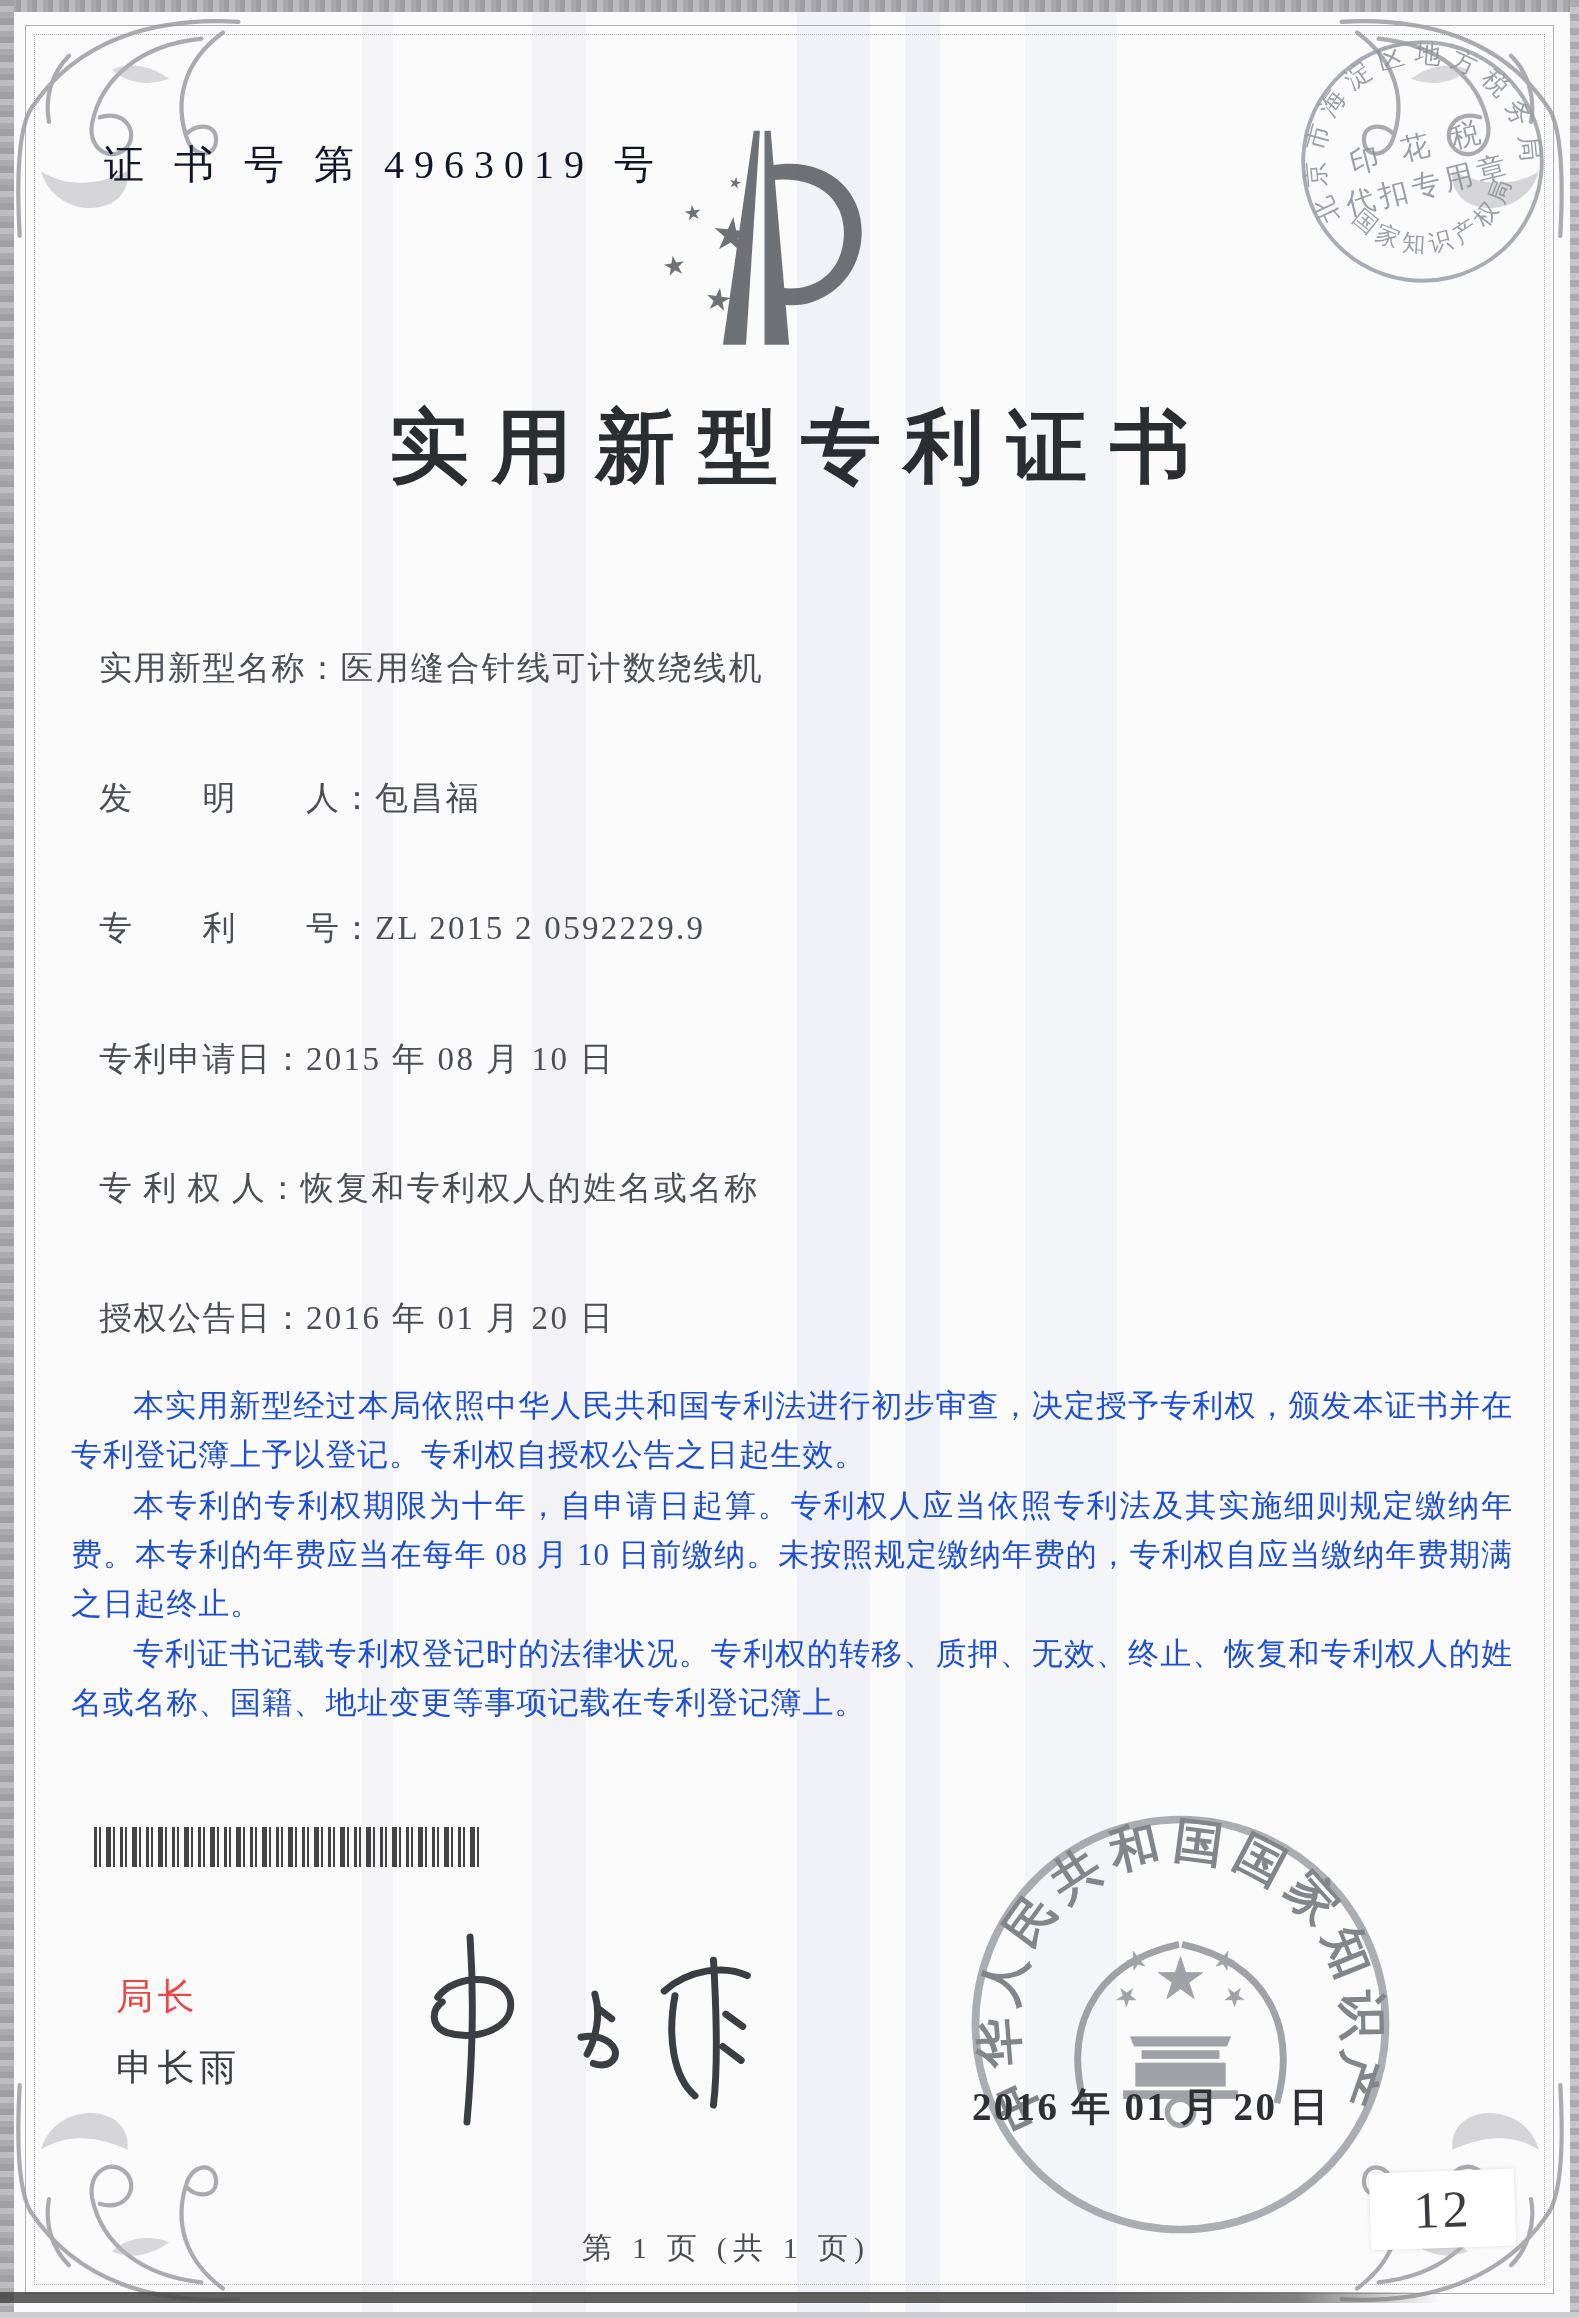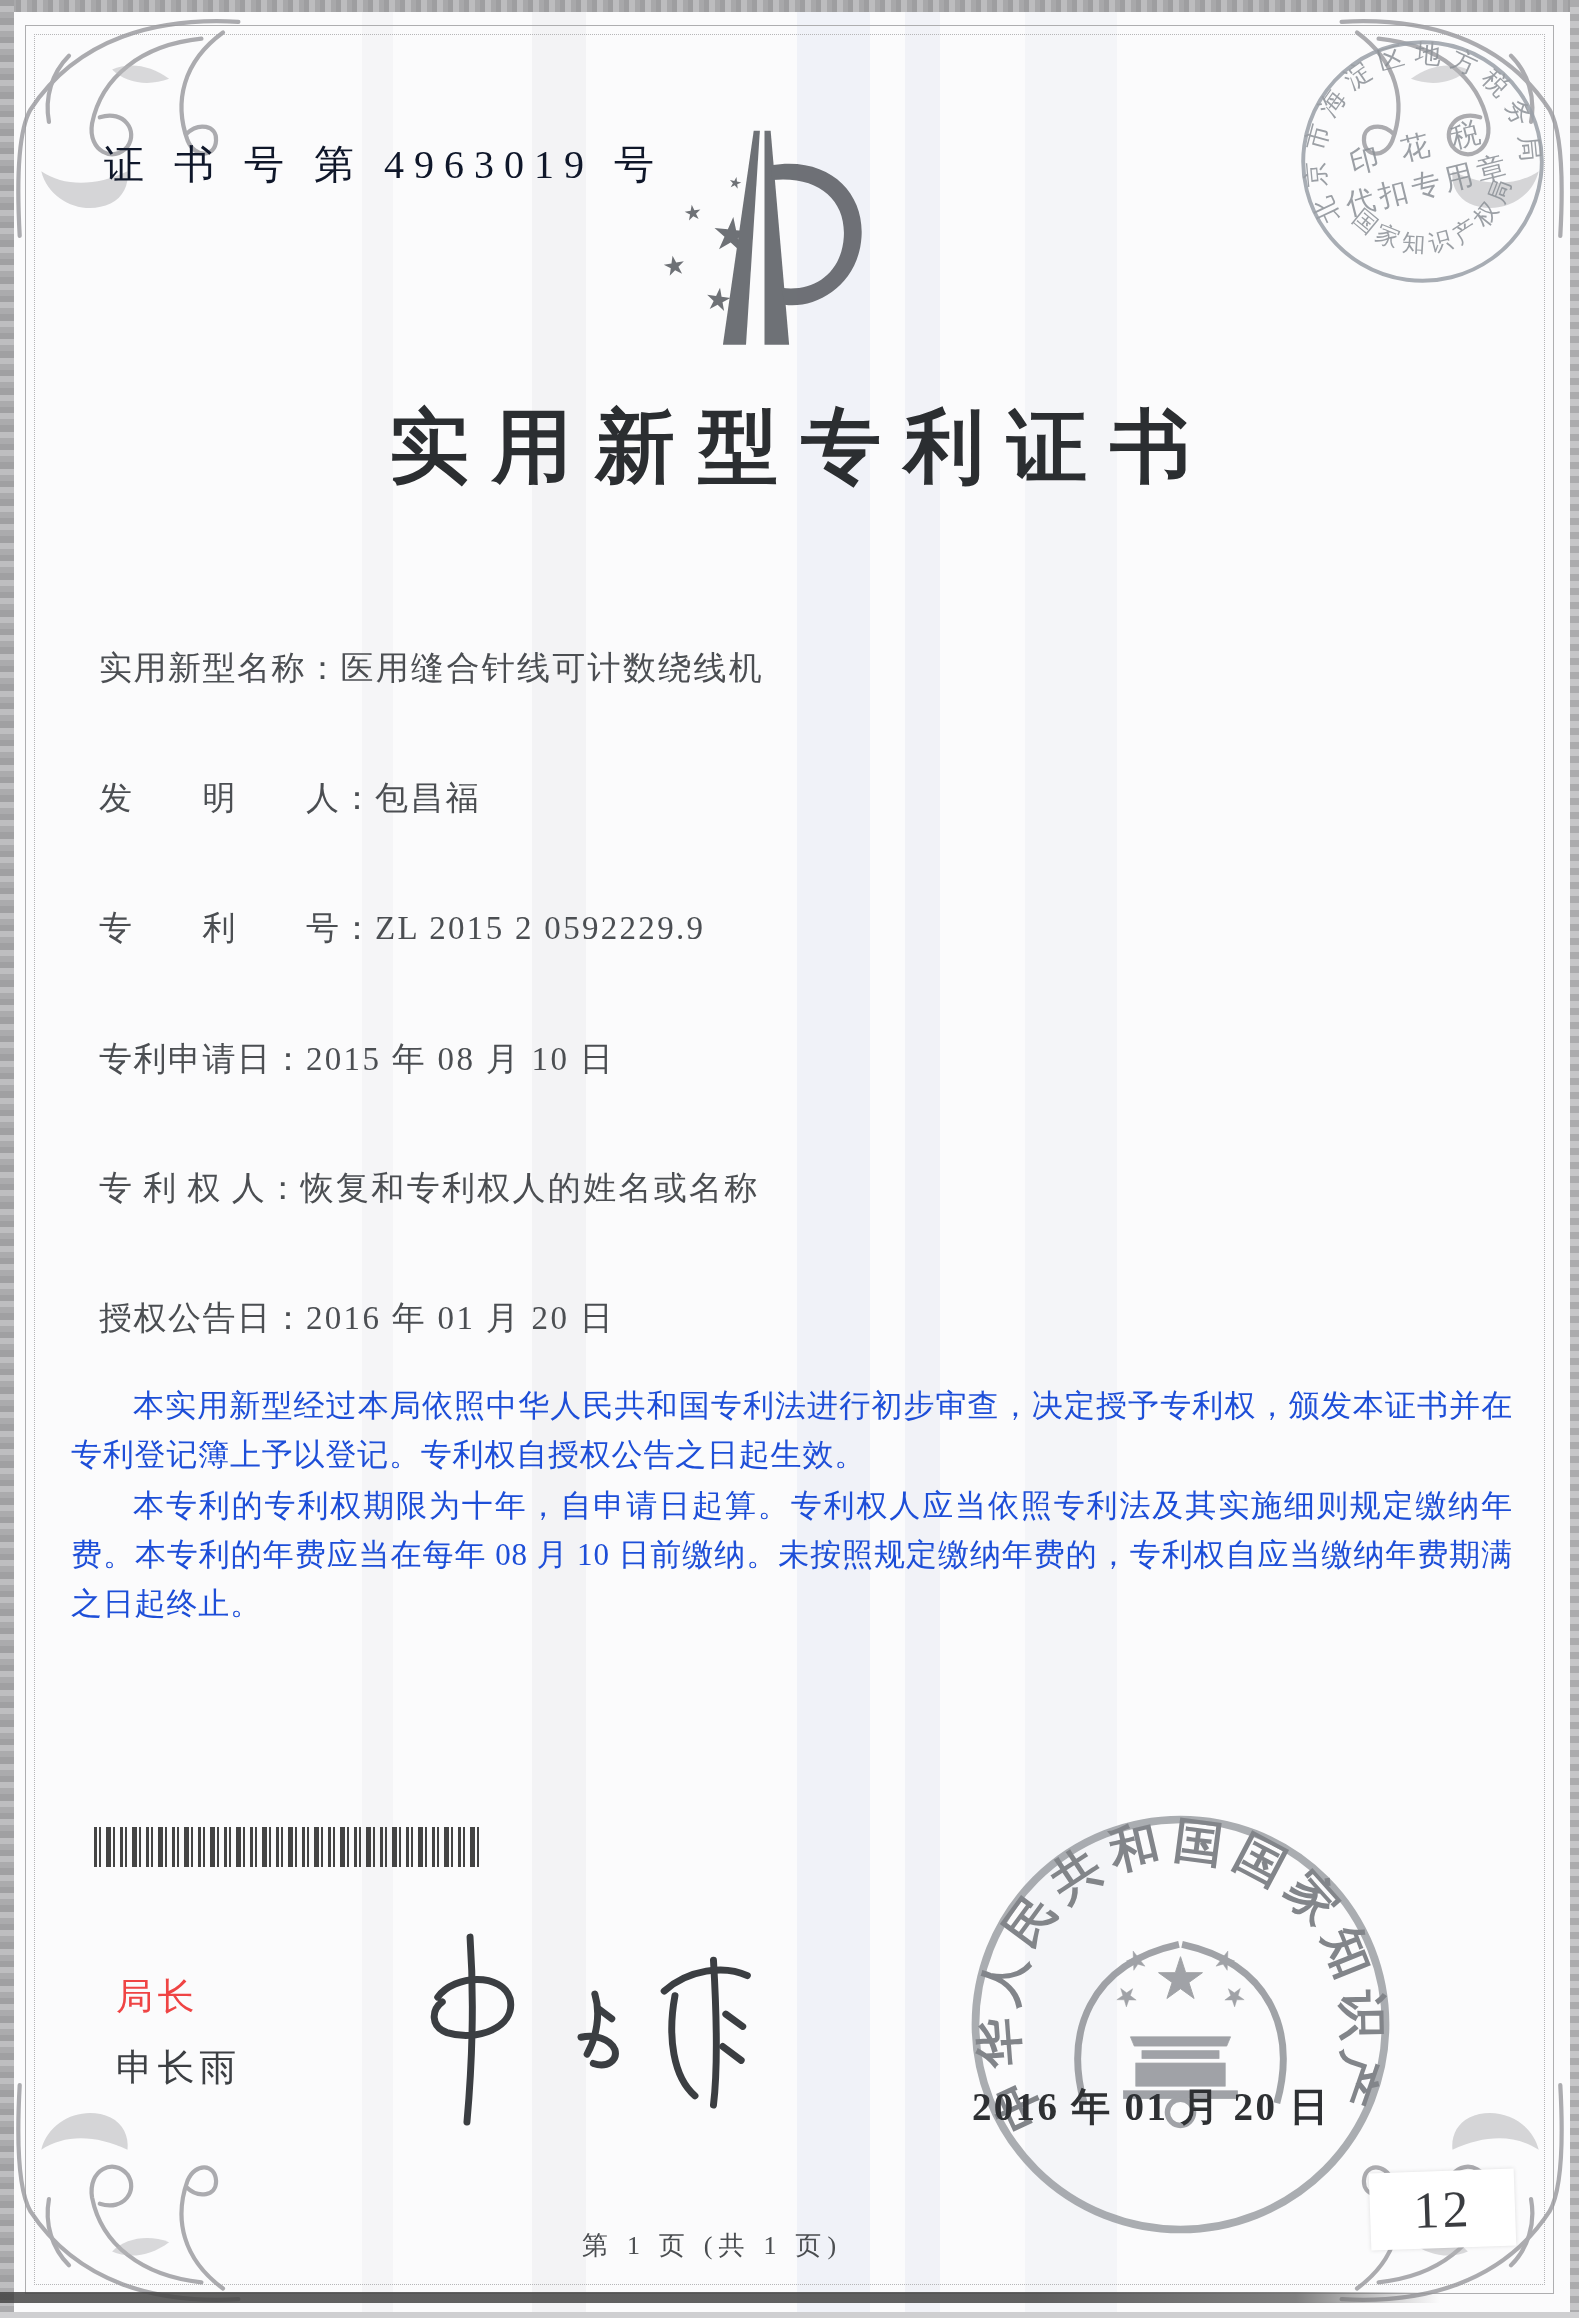--- a/index.html
+++ b/index.html
@@ -62,21 +62,21 @@
       #2b2b2b 19px 21px,transparent 21px 26px);
   }
   .signer-title{position:absolute;left:116px;top:1972px;font-size:37px;color:#ef4444;letter-spacing:4.6px;z-index:3;}
   .signer-name{position:absolute;left:116px;top:2043px;font-size:37px;color:#3c3f43;letter-spacing:4.6px;z-index:3;}
   .signature{position:absolute;left:393px;top:1920px;width:416px;height:216px;z-index:3;}
   .seal{position:absolute;left:957px;top:1801px;width:447px;height:447px;z-index:4;opacity:.9;}
   .seal-date{
     position:absolute;left:972px;top:2080px;z-index:5;white-space:nowrap;
     font-size:39px;color:#2e3033;letter-spacing:2.3px;font-weight:bold;
   }
-  .footer-page{position:absolute;left:582px;top:2228px;z-index:3;font-size:26px;letter-spacing:6.2px;color:#4a4d50;}
+  .footer-page{position:absolute;left:582px;top:2228px;z-index:3;font-size:30px;letter-spacing:6.2px;color:#4a4d50;}
   .sticker{
     position:absolute;left:1370px;top:2171px;width:145px;height:77px;z-index:6;
     background:#ffffff;box-shadow:0 0 4.6px rgba(0,0,0,.12);
     display:flex;align-items:center;justify-content:center;
     transform:rotate(-2deg);
   }
   .sticker span{font-size:52px;color:#3a3c40;letter-spacing:3.1px;}
   .scan-line{
     position:absolute;left:0;top:2292px;width:1440px;height:10.8px;z-index:5;opacity:.85;
     background:linear-gradient(90deg,#454545 0 72%,#6a6a6a 90%,rgba(106,106,106,0) 100%);
@@ -195,20 +195,21 @@
       <span class="lbl">专 利 权 人：</span><span class="val">恢复和专利权人的姓名或名称</span>
     </div>
     <div class="field-row row5">
       <span class="lbl">授权公告日：</span><span class="val">2016 年 01 月 20 日</span>
     </div>
   </div>
 
   <div class="body-text">
     <p>本实用新型经过本局依照中华人民共和国专利法进行初步审查，决定授予专利权，颁发本证书并在专利登记簿上予以登记。专利权自授权公告之日起生效。</p>
     <p>本专利的专利权期限为十年，自申请日起算。专利权人应当依照专利法及其实施细则规定缴纳年费。本专利的年费应当在每年 08 月 10 日前缴纳。未按照规定缴纳年费的，专利权自应当缴纳年费期满之日起终止。</p>
+    <p>专利证书记载专利权登记时的法律状况。专利权的转移、质押、无效、终止、恢复和专利权人的姓名或名称、国籍、地址变更等事项记载在专利登记簿上。</p>
   </div>
 
   <div class="barcode"></div>
 
   <div class="signer-title">局长</div>
   <div class="signer-name">申长雨</div>
 
   <svg class="signature" viewBox="0 0 540 280">
     <g stroke="#3b3e42" stroke-width="9" fill="none" stroke-linecap="round" stroke-linejoin="round">
       <path d="M100,22 C106,110 102,195 96,262"></path>

